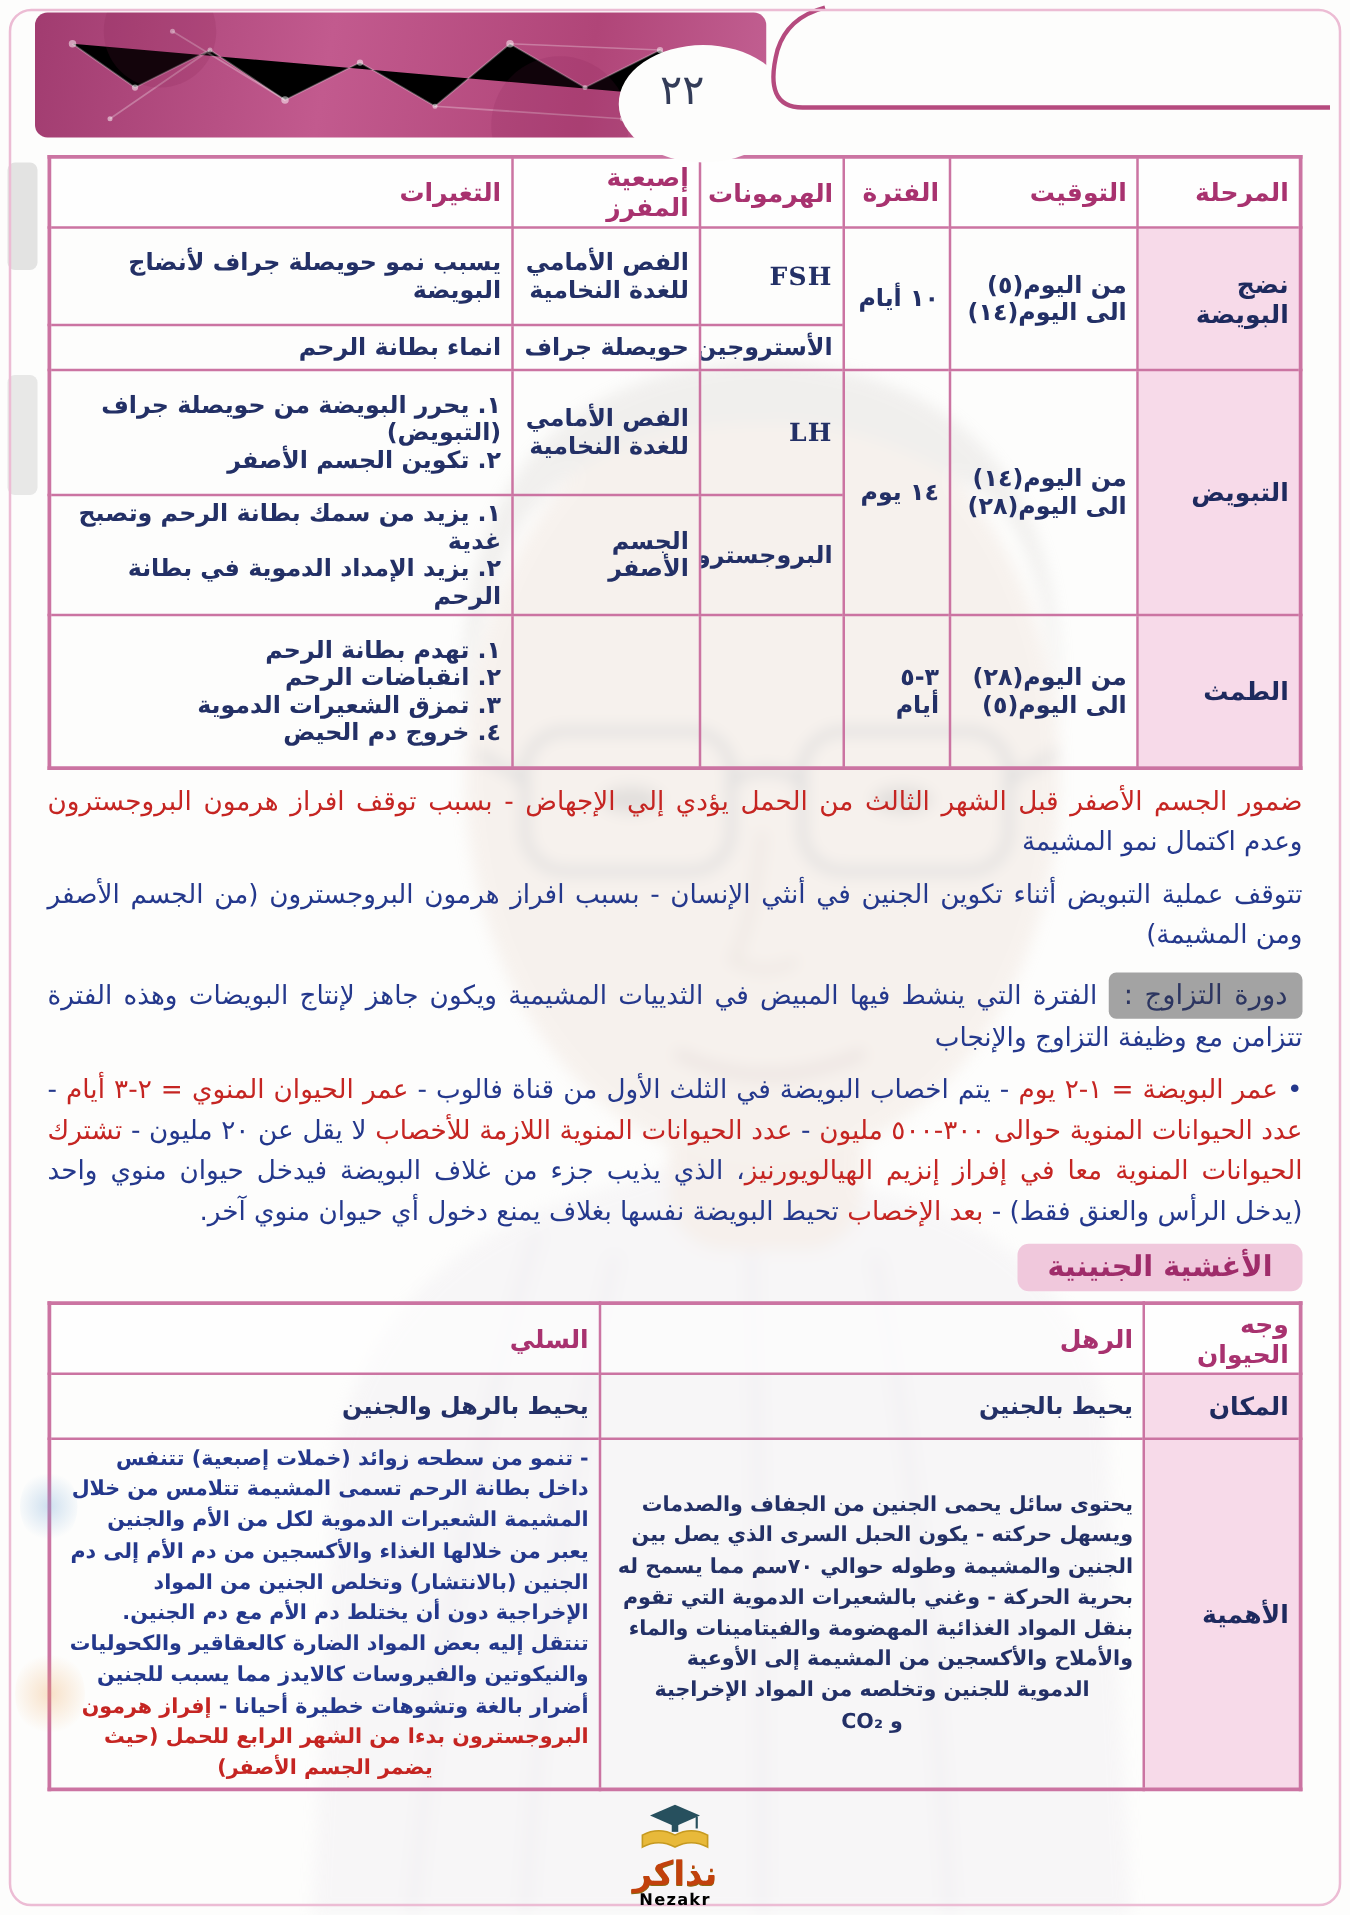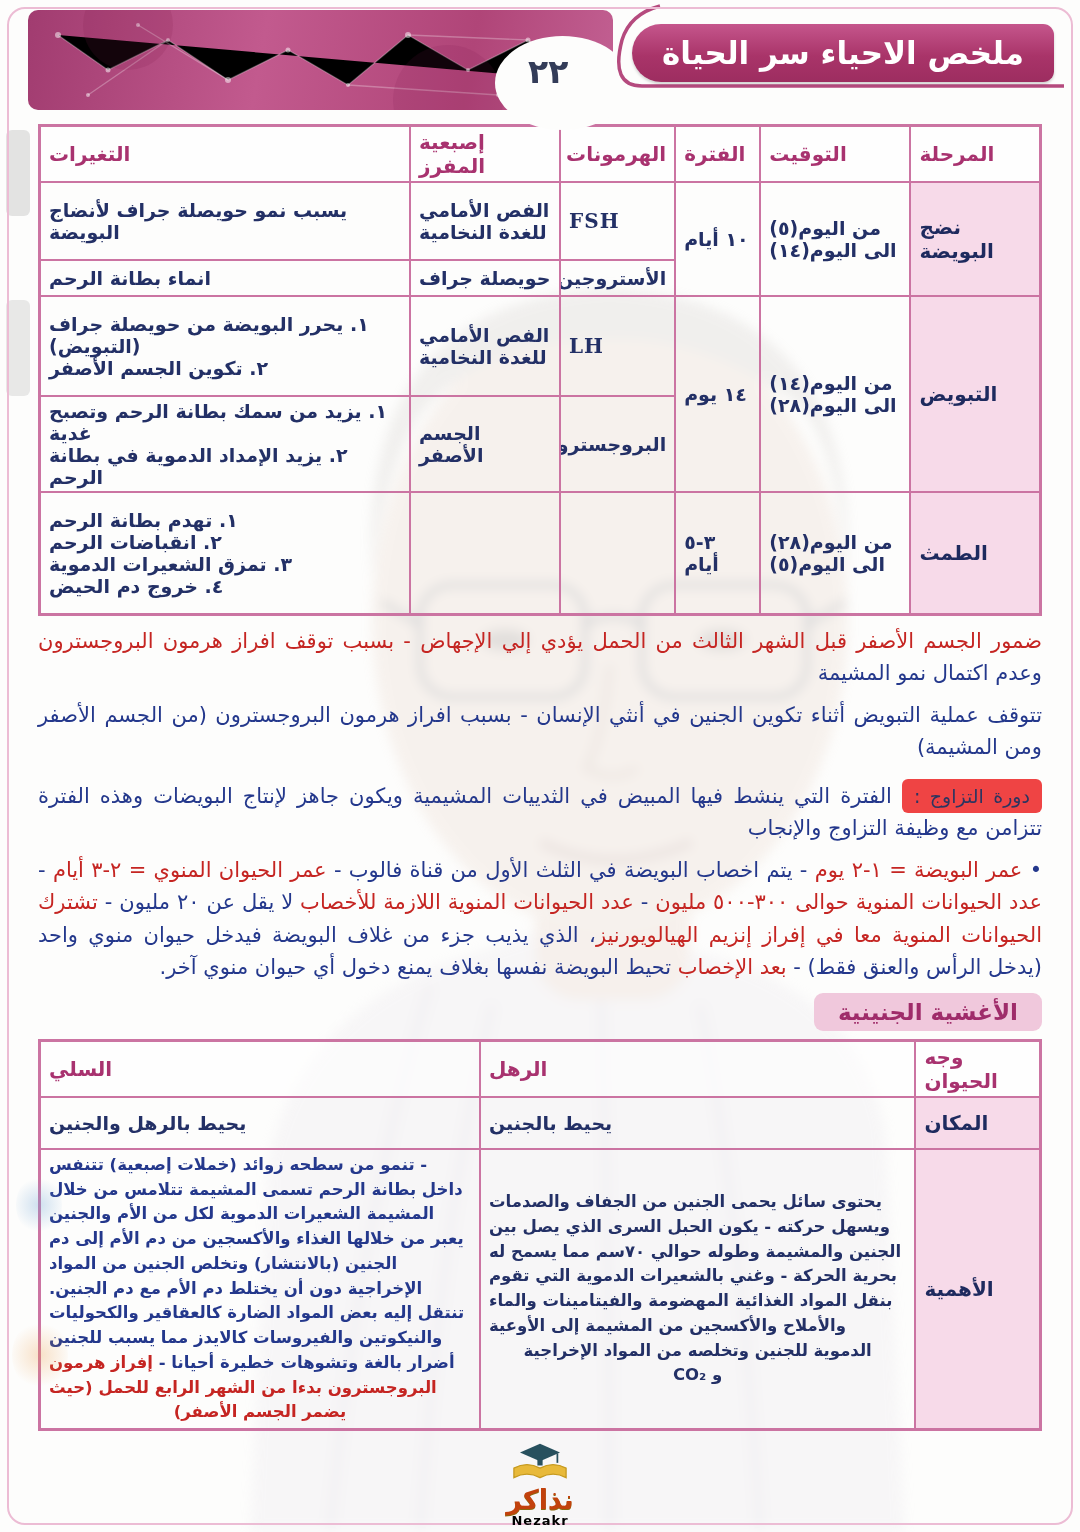--- a/index.html
+++ b/index.html
@@ -7,56 +7,56 @@
   .page{position:relative;width:1080px;height:1532px;overflow:hidden;background:#fdfdfc;direction:rtl}
   .frame{position:absolute;inset:7px;border:2px solid #ecbcd4;border-radius:18px;z-index:5;pointer-events:none}
 
   
   .header{position:relative;height:124px;z-index:2}
   .banner{position:absolute;left:28px;top:10px;width:585px;height:100px;border-radius:10px;overflow:hidden;
     background:linear-gradient(100deg,#a13c70 0%,#c25a8e 40%,#b04578 75%,#c26092 100%)}
   .banner svg{position:absolute;left:0;top:0}
   .banner-cut{position:absolute;left:495px;top:36px;width:135px;height:94px;background:#fdfdfc;border-radius:50%;z-index:1}
   .header-swoosh{position:absolute;left:596px;top:0;z-index:1}
-  .page-number{position:absolute;left:528px;top:52px;font-size:33px;font-weight:bold;color:#333c58;z-index:2}
+  .page-number{position:absolute;left:528px;top:52px;font-size:33px;font-weight:normal;color:#333c58;z-index:2}
   .title-box{position:absolute;left:632px;top:24px;width:422px;height:58px;z-index:2;
     background:linear-gradient(180deg,#c5568c 0%,#a93469 55%,#9d2d60 100%);
     border-radius:32px 12px 12px 32px;display:flex;align-items:center;justify-content:center;
     color:#fff;font-weight:bold;font-size:31px;box-shadow:0 2px 3px rgba(0,0,0,.18)}
 
   
   .watermark{position:absolute;left:0;top:0;z-index:0}
 
   
   .content{position:relative;z-index:1;padding:0 38px}
   .badge-row{text-align:right;margin:12px 0 8px}
   .badge{display:inline-block;background:#f0c8dc;color:#9f2c6a;font-weight:bold;font-size:23px;
     padding:6px 24px;border-radius:9px}
 
   table{width:100%;border-collapse:collapse;table-layout:fixed}
   .t1,.t2{border:3px solid #cb74a2}
-  .t1 th,.t1 td,.t2 th,.t2 td{border:2px solid #cb74a2;text-align:left;vertical-align:middle;
+  .t1 th,.t1 td,.t2 th,.t2 td{border:2px solid #cb74a2;text-align:right;vertical-align:middle;
     padding:3px 8px;overflow:hidden}
   th{color:#a8326f;font-size:20px;font-weight:bold;background:rgba(255,255,255,.55)}
   td{color:#233066;font-weight:bold;font-size:19px;white-space:pre-line}
   .stage-cell{background:rgba(246,215,231,.92);font-size:20px;color:#1e2a5e}
   .latin-cell{font-family:"DejaVu Serif",serif;font-size:20px;letter-spacing:1px}
   .t1 thead tr{height:38px}
   .t1 tr.r1{height:78px}
   .t1 tr.r2{height:36px}
   .t1 tr.r3{height:100px}
   .t1 tr.r4{height:96px}
   .t1 tr.r5{height:122px}
 
   .para{font-weight:normal;font-size:21px;line-height:1.55;text-align:justify;text-align-last:right;
     margin:9px 0;color:#233066}
   .para.tight{margin-top:6px}
   .red{color:#c52522}
   .blue{color:#24388c}
-  .hl-label{background:#ef4444;color:#2c3560;padding:6px 12px;border-radius:6px;font-size:19px;white-space:nowrap}
+  .hl-label{background:#a3a3a3;color:#2c3560;padding:6px 12px;border-radius:6px;font-size:22px;white-space:nowrap}
 
   .t2 thead tr{height:40px}
   .t2 tr.loc-row{height:52px}
   .t2 tr.imp-row{height:245px}
   .imp-cell{font-size:16.5px;line-height:1.5;text-align:justify;text-align-last:center;
     vertical-align:top;padding-top:8px}
 
   
   .footer-logo{position:absolute;left:50%;bottom:4px;transform:translateX(-50%);z-index:6;
     text-align:center;line-height:1.05}
@@ -138,21 +138,20 @@
         </g>
         <circle cx="100" cy="15" r="45" fill="rgba(125,25,75,0.15)"></circle>
         <circle cx="420" cy="90" r="55" fill="rgba(125,25,75,0.13)"></circle>
       </svg>
     </div>
     <div class="banner-cut"></div>
     <svg class="header-swoosh" width="470" height="96" viewBox="0 0 470 96">
       <path d="M468,86 L46,86 Q14,86 26,40 Q34,14 64,6" fill="none" stroke="#b54a7e" stroke-width="3.5"></path>
     </svg>
     <div class="page-number">٢٢</div>
-    <div class="title-box">ملخص الاحياء سر الحياة</div>
   </header>
 
   <div class="content">
 
 
     <table class="t1">
       <colgroup>
         <col style="width:13%">
           <col style="width:15%">
           <col style="width:8.5%">

